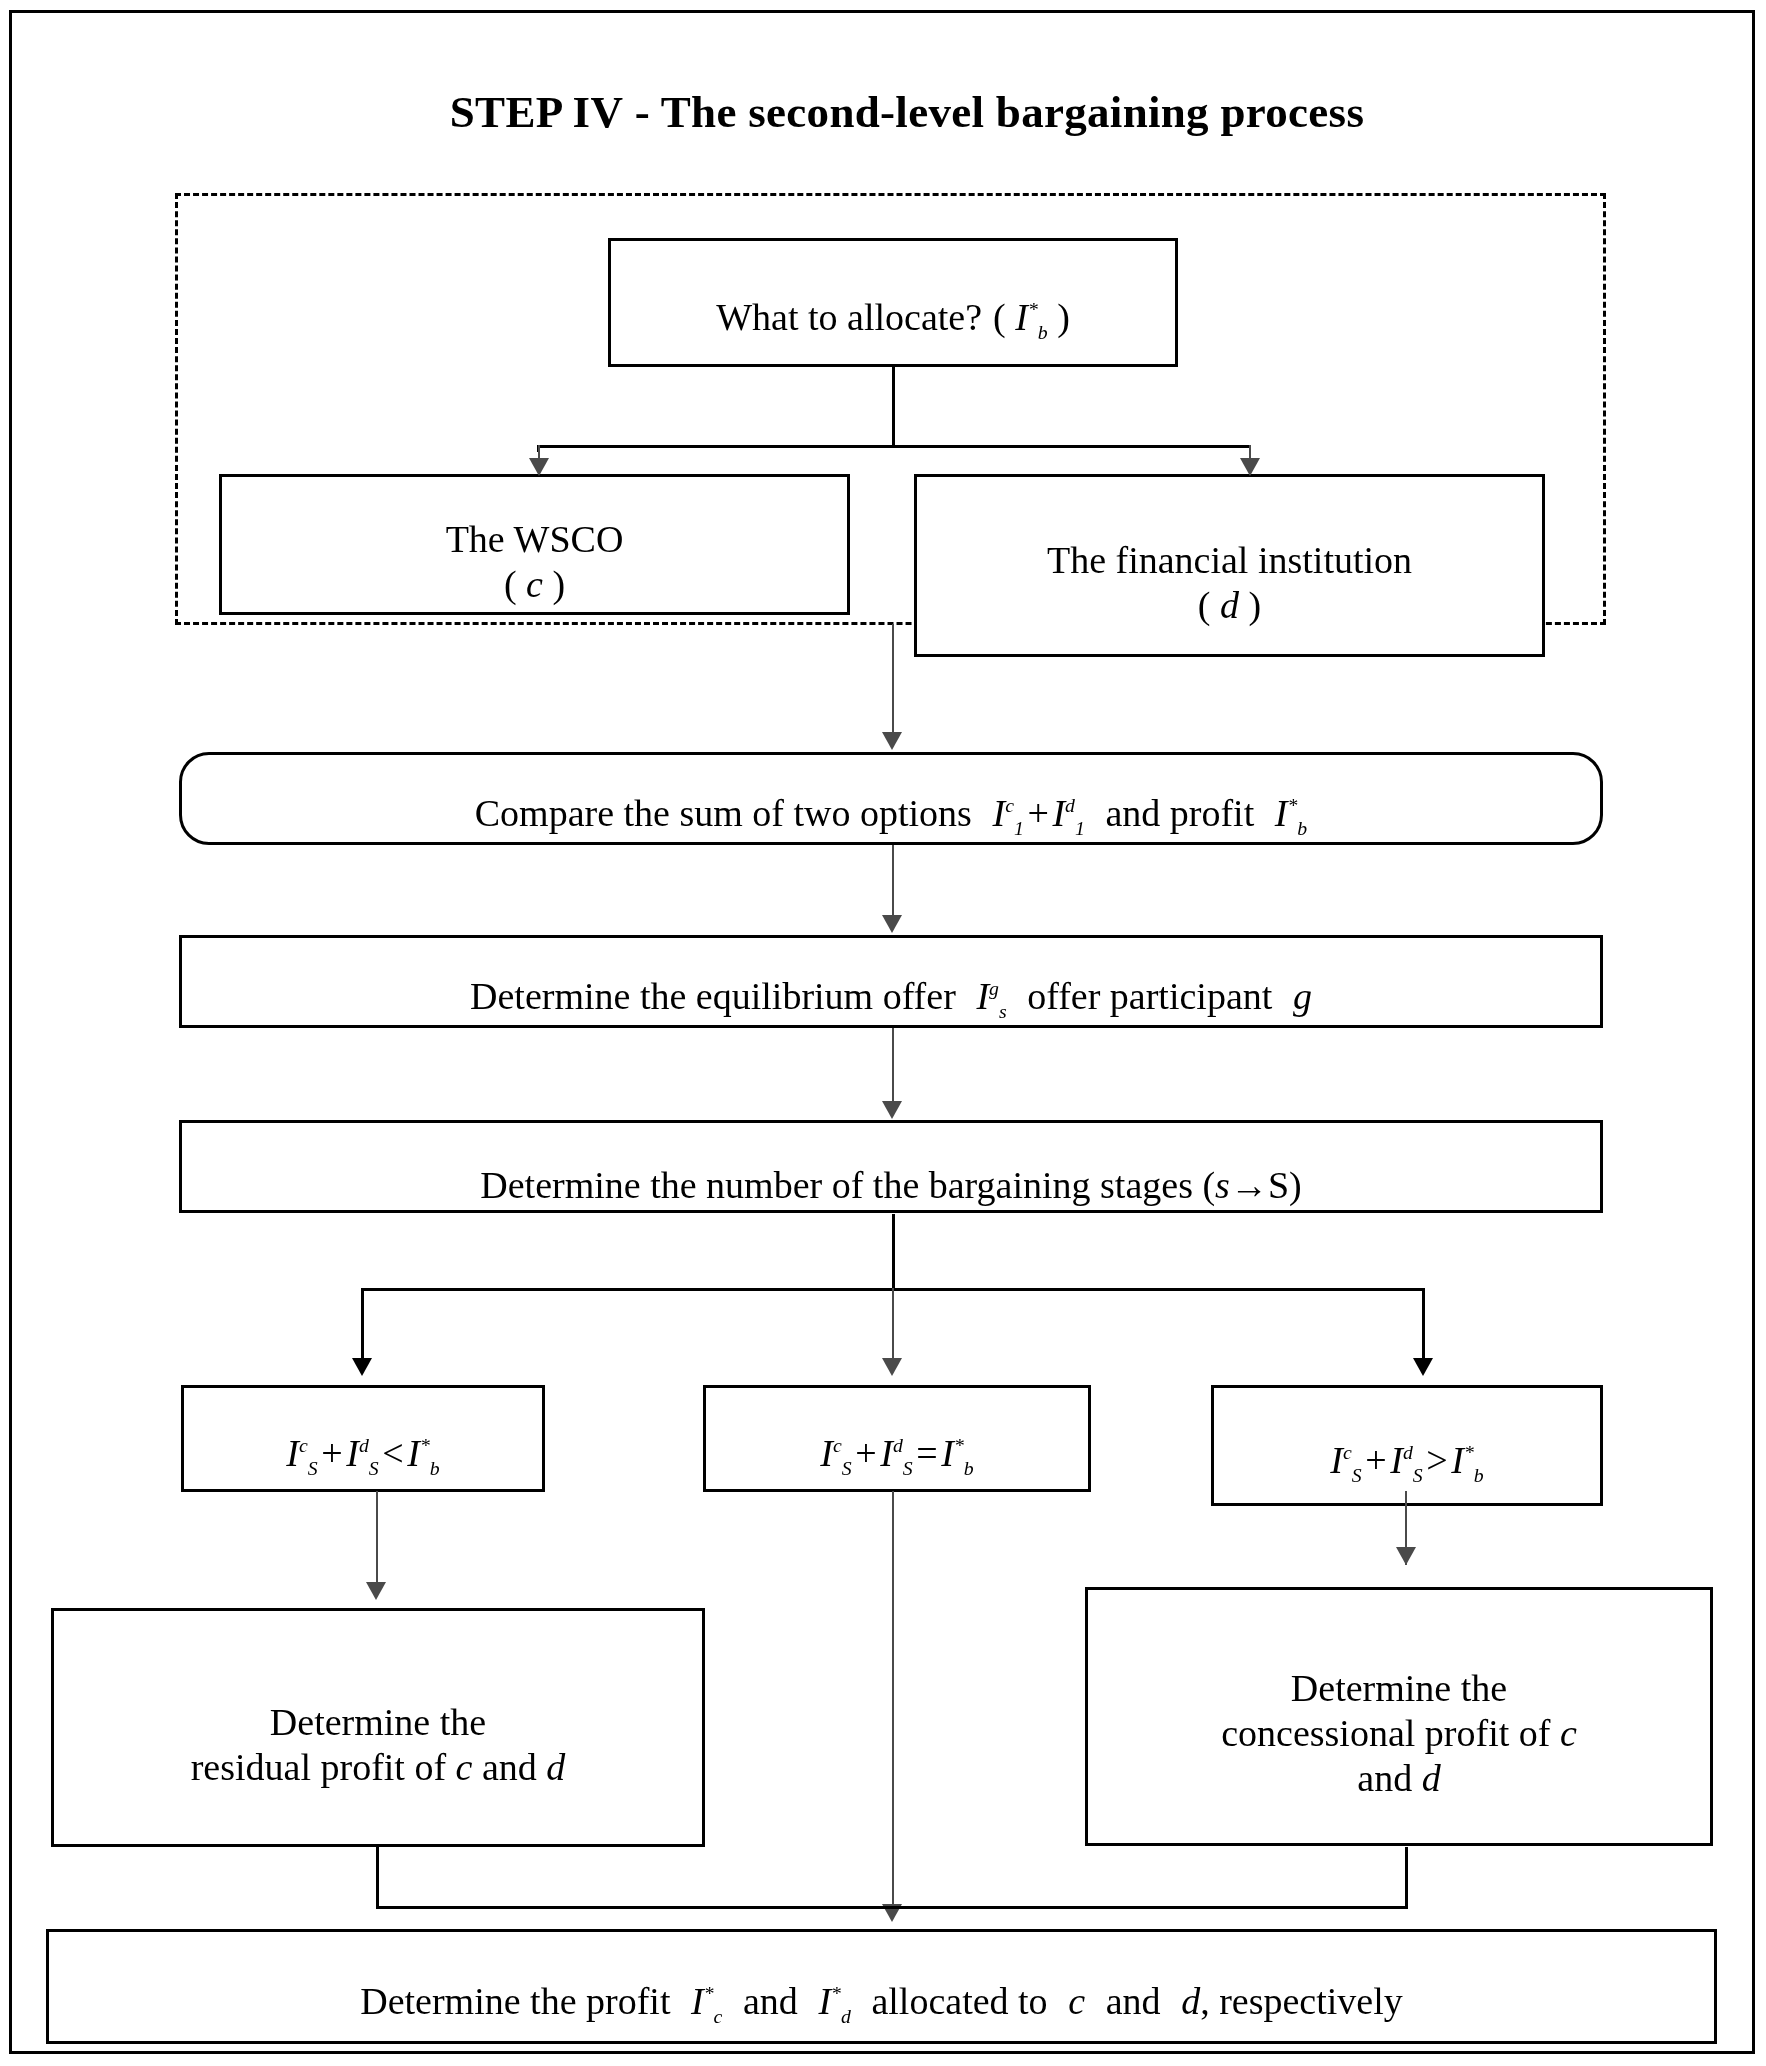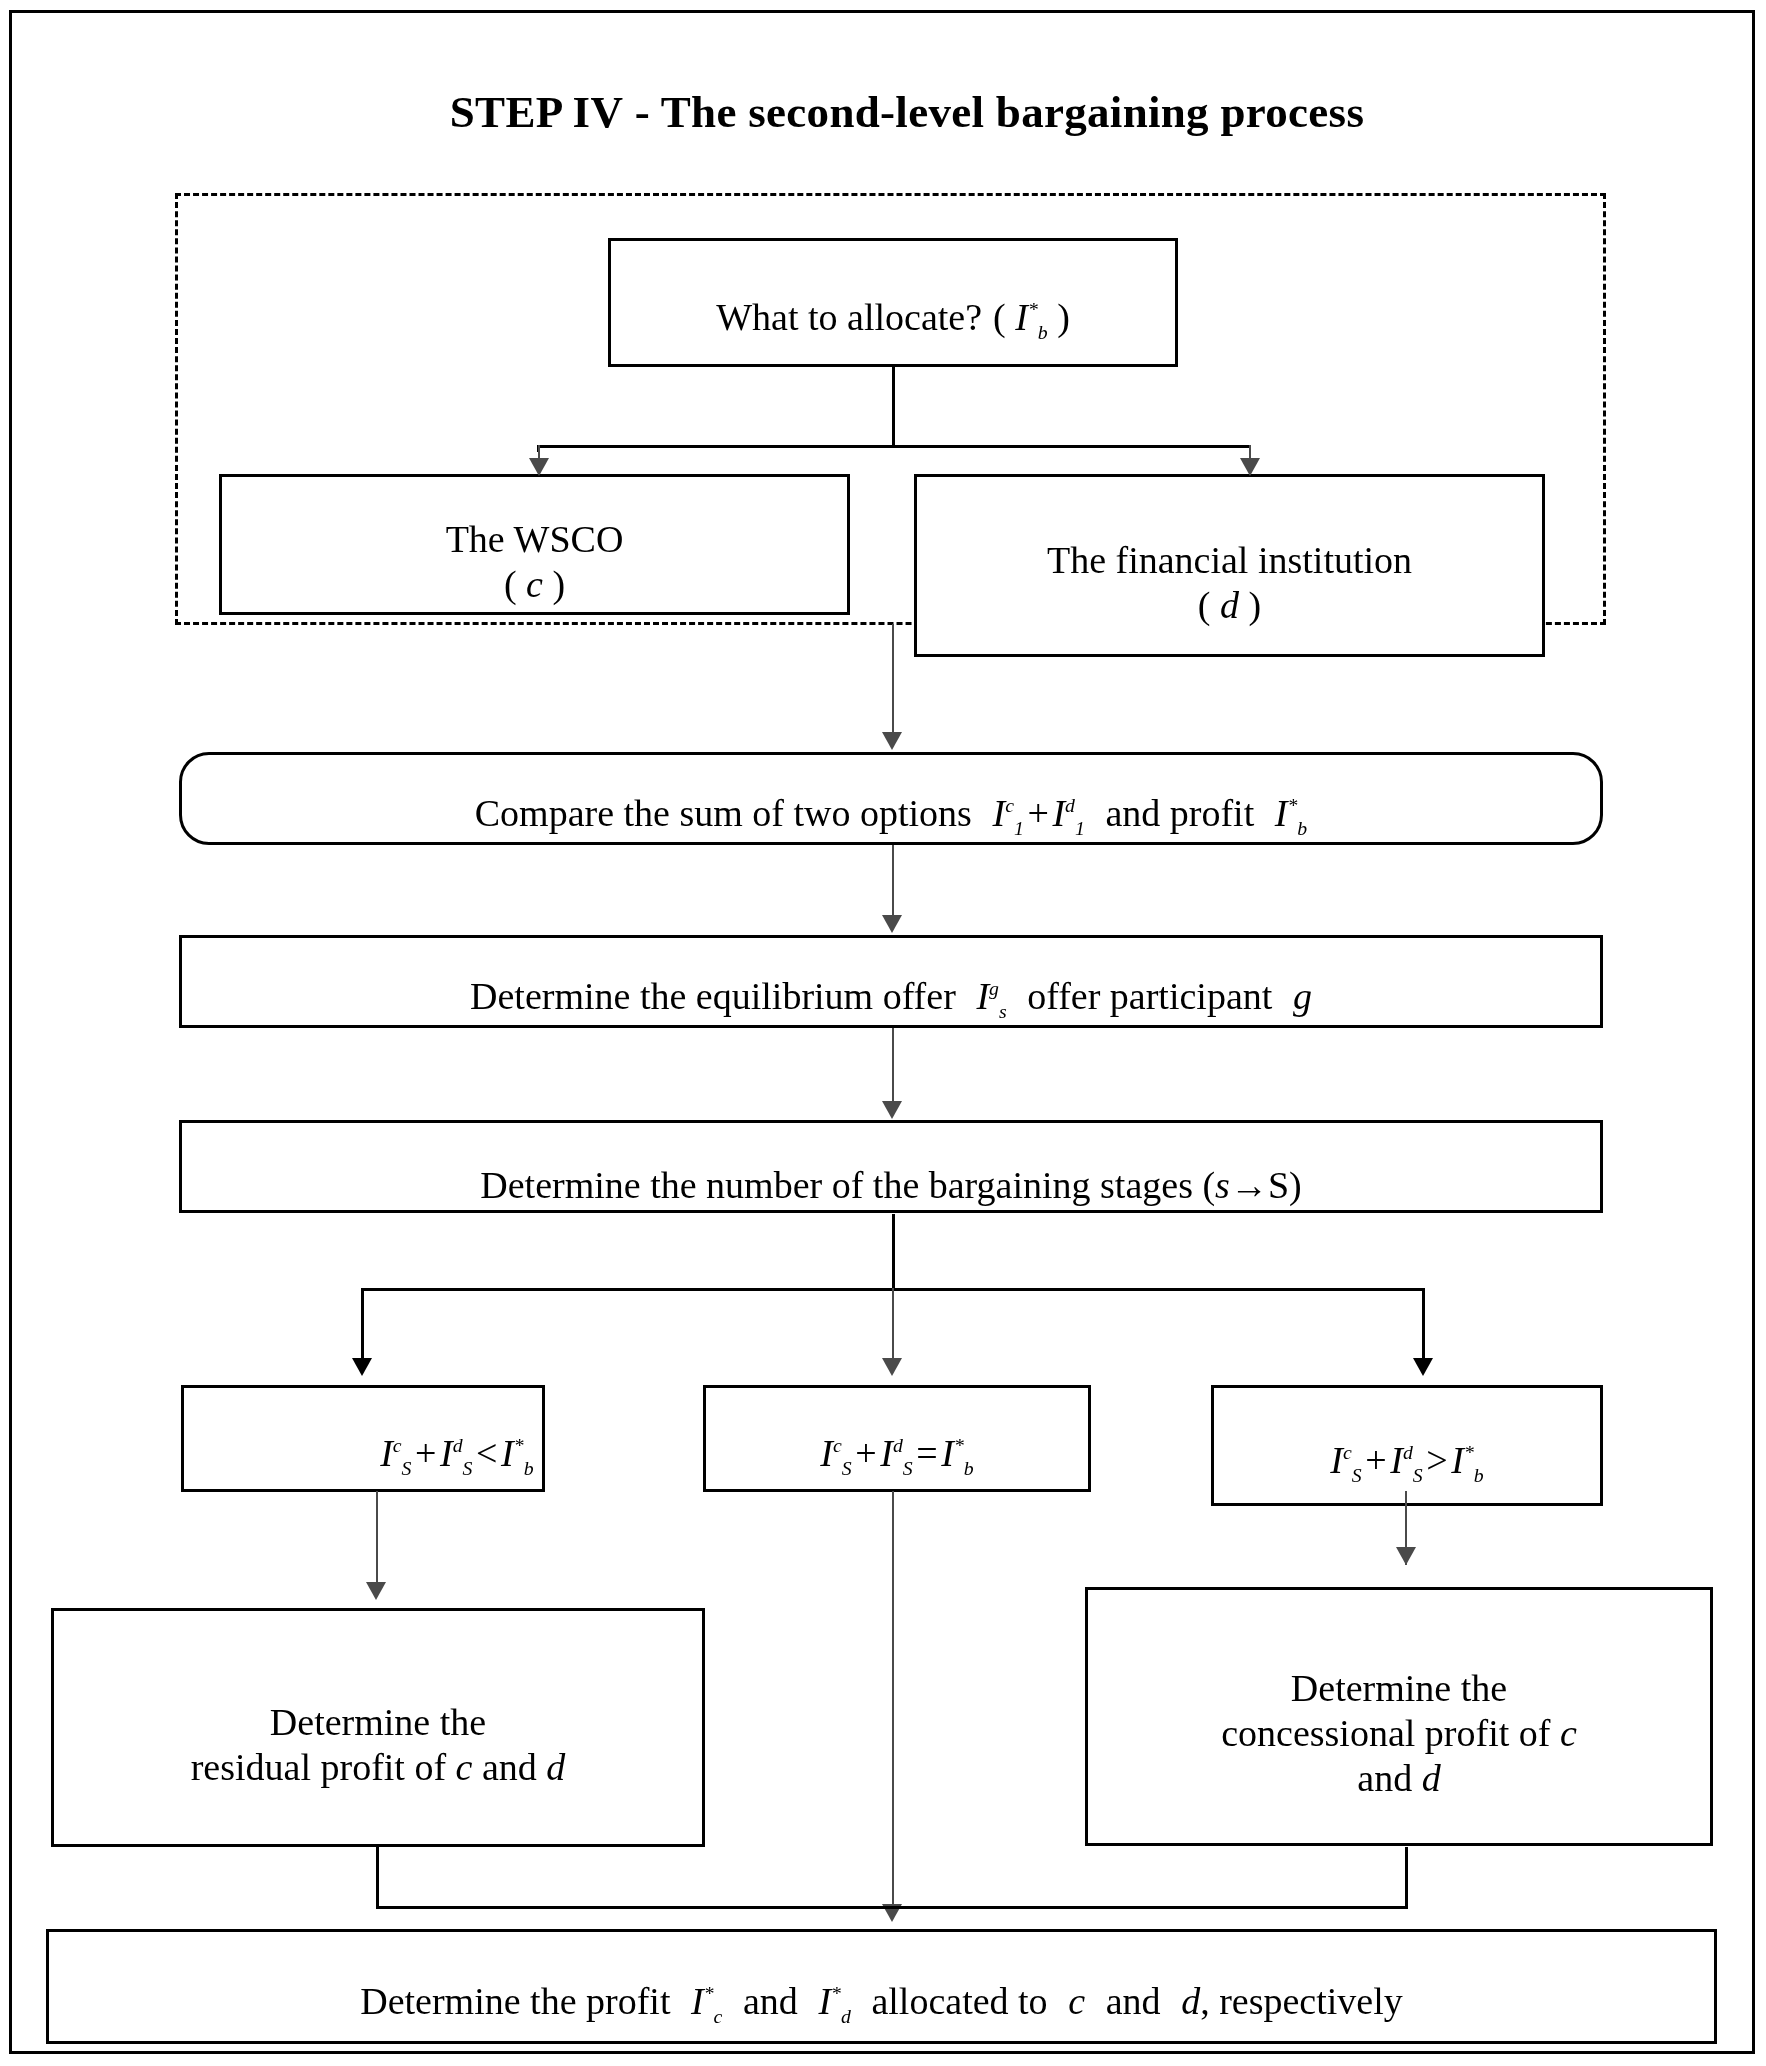--- a/index.html
+++ b/index.html
@@ -71,21 +71,21 @@
 
   
   #node-what{ left:608px; top:238px; width:570px; height:129px; }
   #node-wsco{ left:219px;  top:474px; width:631px;height:141px; }
   #node-fin { left:914px; top:474px; width:631px;height:183px; }
 
   #node-compare{ left:179px; top:752px; width:1424px; height:93px;border-radius:30px; }
   #node-offer  { left:179px; top:935px; width:1424px; height:93px; }
   #node-stages { left:179px; top:1120px; width:1424px; height:93px;align-items:flex-end; }
 
-  #node-lt{ left:181px;  top:1385px; width:364px;  height:107px;text-align:right; }
+  #node-lt{ left:181px;  top:1385px; width:364px;  height:107px; }
   #node-eq{ left:703px; top:1385px; width:388px;  height:107px; }
   #node-gt{ left:1211px; top:1385px; width:392px;  height:121px; }
 
   #node-residual  { left:51px;   top:1608px; width:654px; height:239px; }
   #node-concession{ left:1085px; top:1587px; width:628px; height:259px; }
 
   #node-final{ left:46px; top:1929px; width:1671px; height:115px; }
 
   
   .ln{position:absolute;background:#000;}

